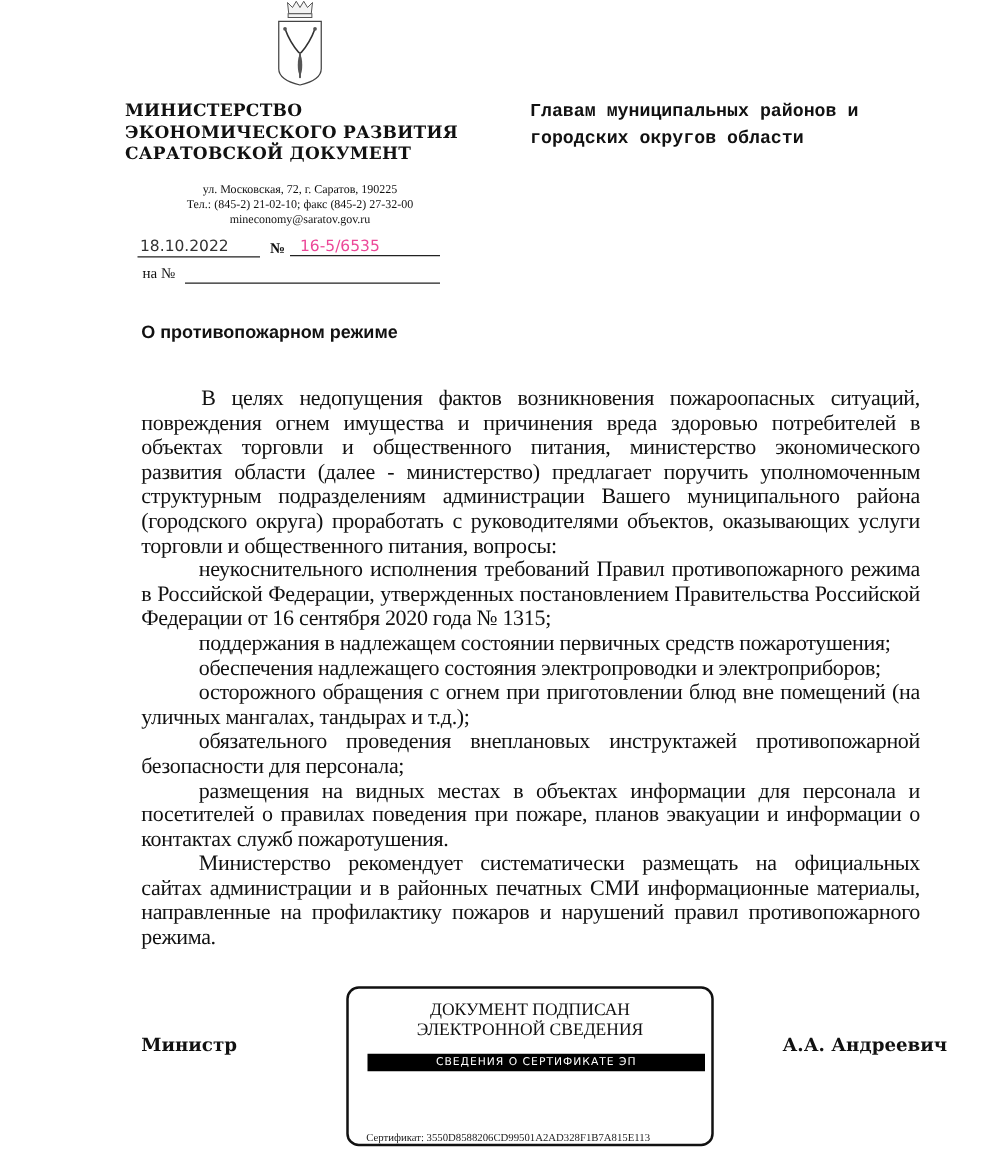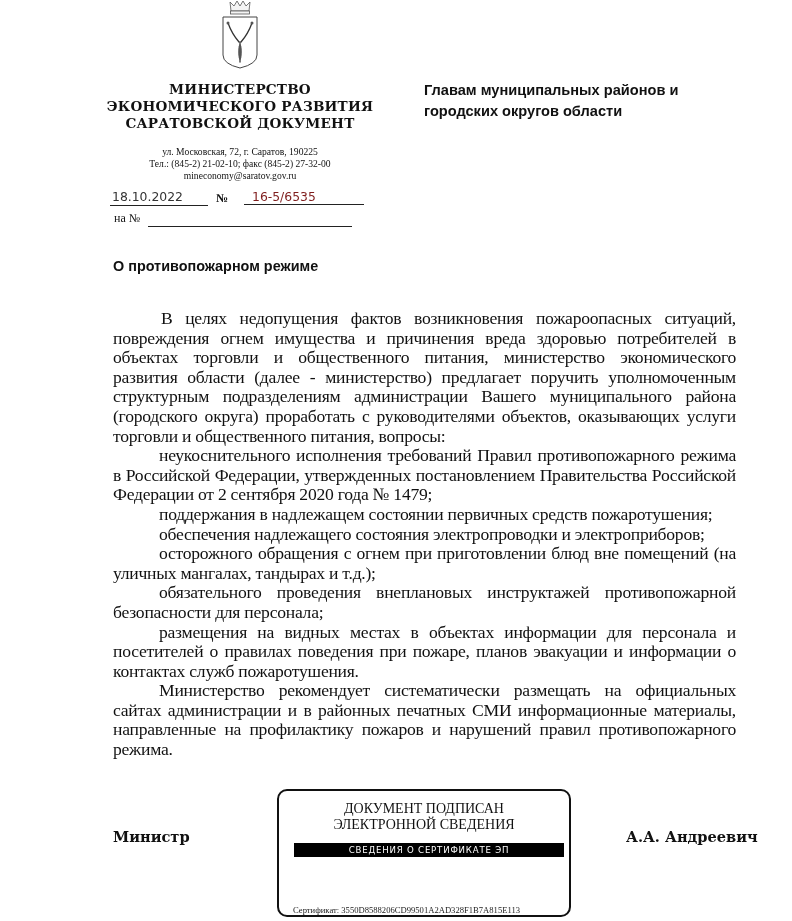--- a/index.html
+++ b/index.html
@@ -3,44 +3,43 @@
   <meta charset="utf-8">
   <style>
     html, body { margin: 0; padding: 0; background: #ffffff; }
     body {
       width: 792px; height: 921px; position: relative; overflow: hidden;
       font-family: "Liberation Serif", serif; color: #111;
     }
     .abs { position: absolute; }
     .emblem { left: 212px; top: 0; width: 56px; height: 70px; }
     .ministry {
-      left: 100px; top: 81px; width: 280px; text-align: center;
+      left: 100px; top: 81px; width: 280px; 
       font-family: "DejaVu Serif", serif; font-weight: bold; font-size: 13.6px;
       line-height: 17px; letter-spacing: 0.2px;
     }
     .contacts {
       left: 100px; top: 146px; width: 280px; text-align: center;
       font-size: 9.6px; line-height: 12px;
     }
     .date-field {
       left: 110px; top: 189px; width: 96px; border-bottom: 1px solid #222;
       font-family: "DejaVu Sans", sans-serif; font-size: 12.4px; color: #333; padding-left: 2px; height: 16px; line-height: 16px;
     }
     .num-label { left: 216px; top: 191px; font-size: 12px; font-weight: bold; }
     .num-field {
       left: 232px; top: 189px; width: 120px; border-bottom: 1px solid #222;
-      font-family: "DejaVu Sans", sans-serif; font-size: 12.4px; color: #7f1d1d; padding-left: 8px; height: 16px; line-height: 16px;
+      font-family: "DejaVu Sans", sans-serif; font-size: 12.4px; color: #ec4899; padding-left: 8px; height: 16px; line-height: 16px;
       box-sizing: border-box;
-      margin-left: 12px;
     }
     .ref-label { left: 114px; top: 211px; font-size: 12px; }
     .ref-field { left: 148px; top: 226px; width: 204px; border-bottom: 1px solid #222; height: 0; }
     .addressee {
       left: 424px; top: 80px; width: 320px;
-      font-family: Liberation Sans, sans-serif; font-weight: bold; font-size: 14.6px; line-height: 21px;
+      font-family: Liberation Mono, monospace; font-weight: bold; font-size: 14.6px; line-height: 21px;
     }
     .subject {
       left: 113px; top: 258px;
       font-family: Liberation Sans, sans-serif; font-weight: bold; font-size: 14.4px;
     }
     .body-text {
       left: 113px; top: 309px; width: 623px;
       font-family: "Liberation Serif", serif; font-size: 17.6px; line-height: 19.6px;
       text-align: justify; letter-spacing: -0.25px;
     }
@@ -119,21 +118,21 @@
 
 <div class="abs addressee">
   <div>Главам муниципальных районов и</div>
   <div>городских округов области</div>
 </div>
 
 <div class="abs subject">О противопожарном режиме</div>
 
 <div class="abs body-text">
   <p class="first">В  целях недопущения фактов возникновения пожароопасных ситуаций, повреждения огнем имущества и причинения вреда здоровью потребителей в объектах торговли и общественного питания, министерство экономического развития области (далее - министерство) предлагает поручить уполномоченным структурным подразделениям администрации Вашего муниципального района (городского округа) проработать с руководителями объектов, оказывающих услуги торговли и общественного питания, вопросы:</p>
-  <p>неукоснительного исполнения требований Правил противопожарного режима в Российской Федерации, утвержденных постановлением Правительства Российской Федерации от 2 сентября 2020 года № 1479;</p>
+  <p>неукоснительного исполнения требований Правил противопожарного режима в Российской Федерации, утвержденных постановлением Правительства Российской Федерации от 16 сентября 2020 года № 1315;</p>
   <p>поддержания в надлежащем состоянии первичных средств пожаротушения;</p>
   <p>обеспечения надлежащего состояния электропроводки и электроприборов;</p>
   <p>осторожного обращения с огнем при приготовлении блюд вне помещений (на уличных мангалах, тандырах и т.д.);</p>
   <p>обязательного проведения внеплановых инструктажей противопожарной безопасности  для персонала;</p>
   <p>размещения на видных местах в объектах информации для персонала и посетителей о правилах поведения при пожаре, планов эвакуации и информации о контактах служб пожаротушения.</p>
   <p>Министерство рекомендует систематически размещать на официальных сайтах администрации и в районных печатных СМИ информационные материалы, направленные на профилактику пожаров и нарушений правил противопожарного режима.</p>
 </div>
 
 <div class="abs signer-title">Министр</div>
 <div class="abs signer-name">А.А. Андреевич</div>

